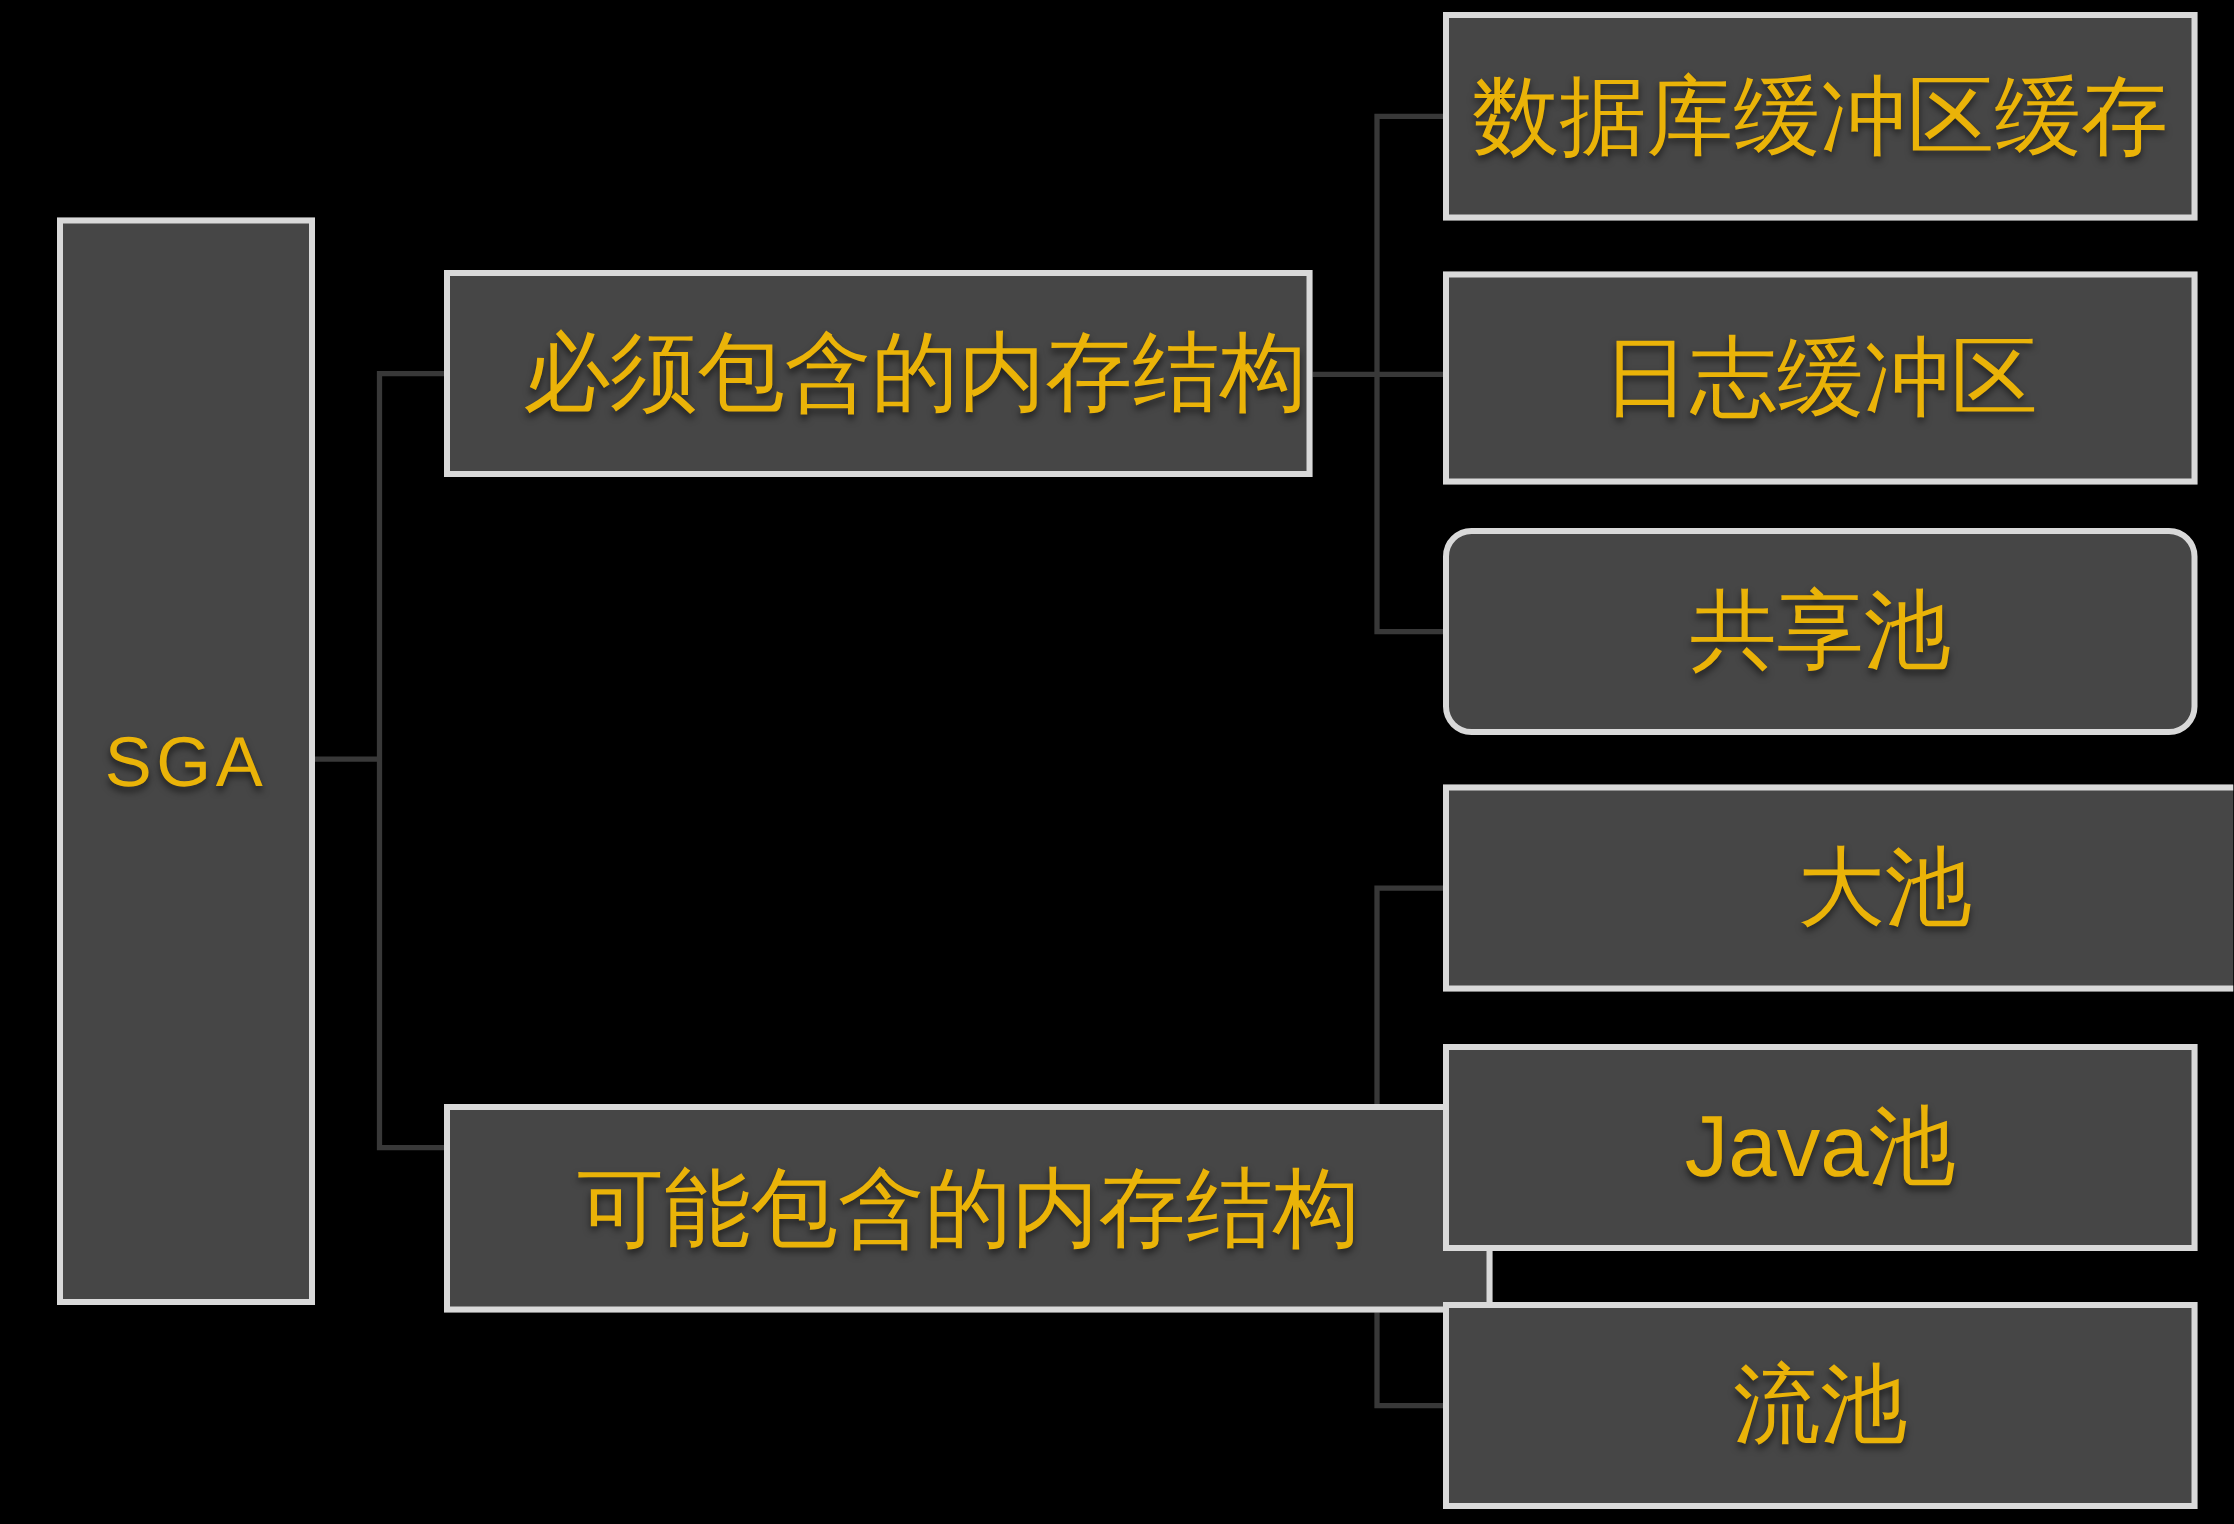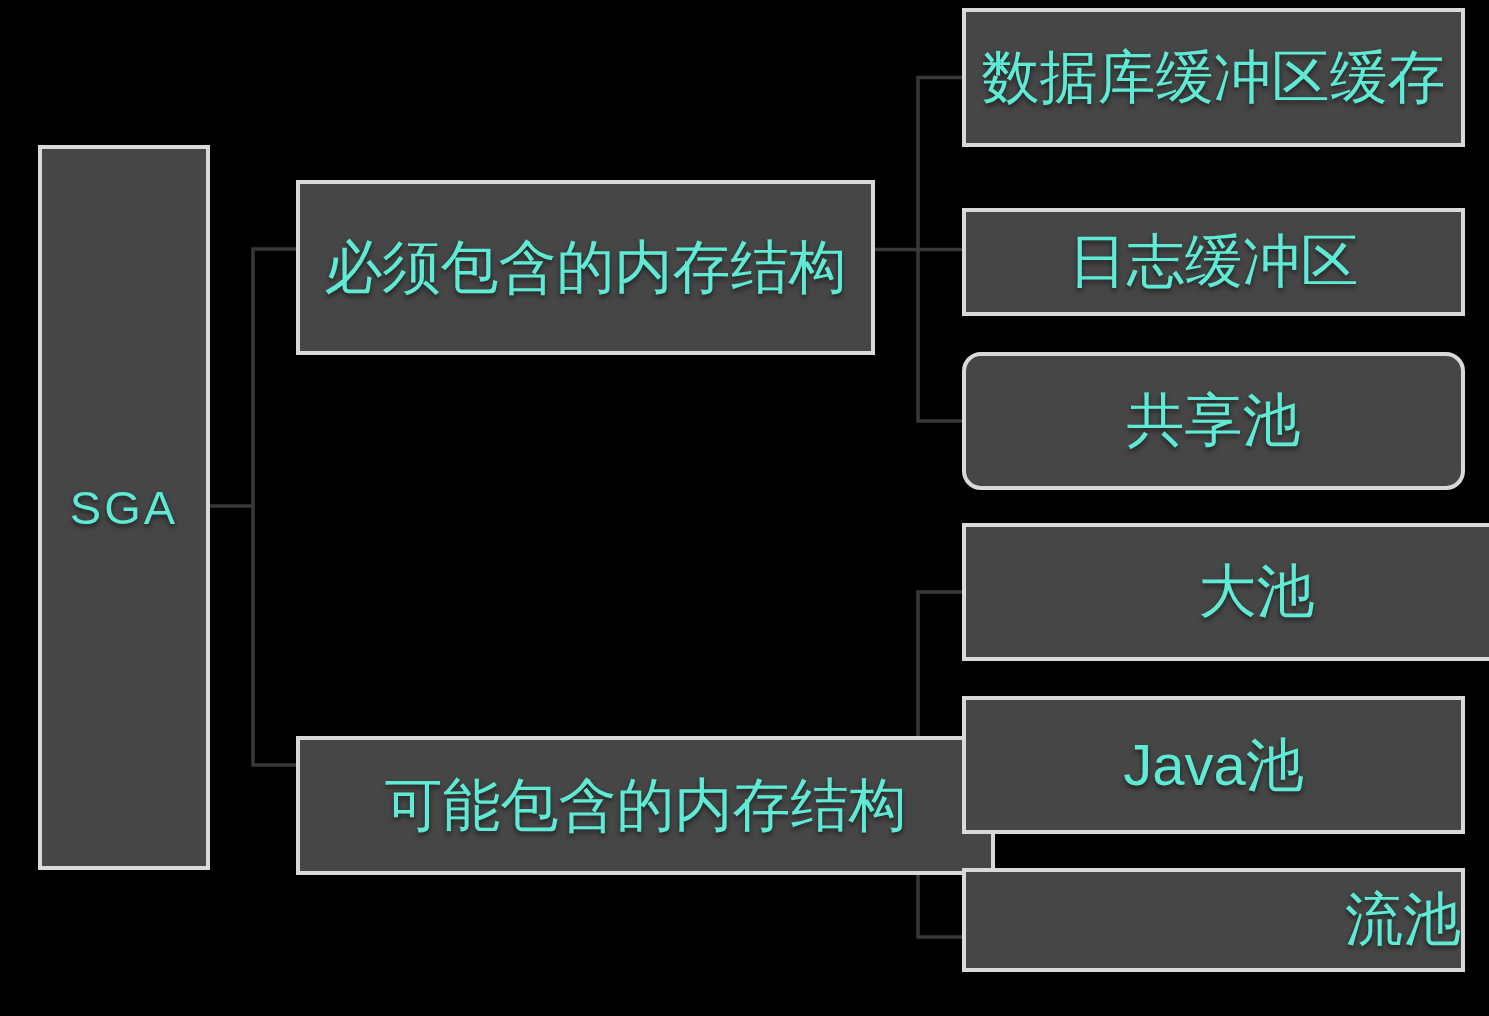--- a/index.html
+++ b/index.html
@@ -19,21 +19,21 @@
     left: 0;
     top: 0;
     width: 1489px;
     height: 1016px;
   }
   .node {
     position: absolute;
     box-sizing: border-box;
     background: #464646;
     border: 4px solid #d9d9d9;
-    color: #5eead4;
+    color: #eab308;
     display: flex;
     align-items: center;
     justify-content: center;
     text-align: center;
     font-family: "Liberation Serif", serif;
     font-size: 58px;
     line-height: 1;
     text-shadow: 0 3px 5px rgba(0,0,0,0.55);
     white-space: nowrap;
     overflow: hidden;
@@ -42,28 +42,28 @@
     font-family: "Liberation Sans", sans-serif;
     font-size: 47px;
     letter-spacing: 3px;
   }
   .node-mixed {
     font-family: "Liberation Sans", "Liberation Serif", serif;
     justify-content: center;
   }
   
   .pos-sga  { left: 38px;  top: 145px; width: 172px; height: 725px; }
-  .pos-must { left: 296px; top: 180px; width: 579px; height: 175px; }
+  .pos-must { left: 296px; top: 180px; width: 579px; height: 138px; justify-content: flex-end; }
   .pos-may  { left: 296px; top: 696px; width: 699px; height: 139px; margin-top: 40px; }
   .pos-r1   { left: 962px; top: 8px;   width: 503px; height: 139px; }
-  .pos-r2   { left: 962px; top: 181px; width: 503px; height: 108px; margin-top: 27px; }
+  .pos-r2   { left: 962px; top: 181px; width: 503px; height: 142px; }
   .pos-r3   { left: 962px; top: 352px; width: 503px; height: 138px; border-radius: 19px; }
   .pos-r4   { left: 962px; top: 523px; width: 589px; height: 138px; }
   .pos-r5   { left: 962px; top: 696px; width: 503px; height: 138px; }
-  .pos-r6   { left: 962px; top: 868px; width: 503px; height: 104px; justify-content: flex-end; }
+  .pos-r6   { left: 962px; top: 868px; width: 503px; height: 138px; }
 </style>
 </head>
 <body>
 
 <div class="canvas">
 
   <svg class="connectors" viewBox="0 0 1489 1016">
     <g stroke="#383838" stroke-width="3.5" fill="none" stroke-linejoin="miter" stroke-linecap="butt">
       <path d="M210 506 H253"></path>
       <path d="M296 249 H253 V765 H296"></path>

